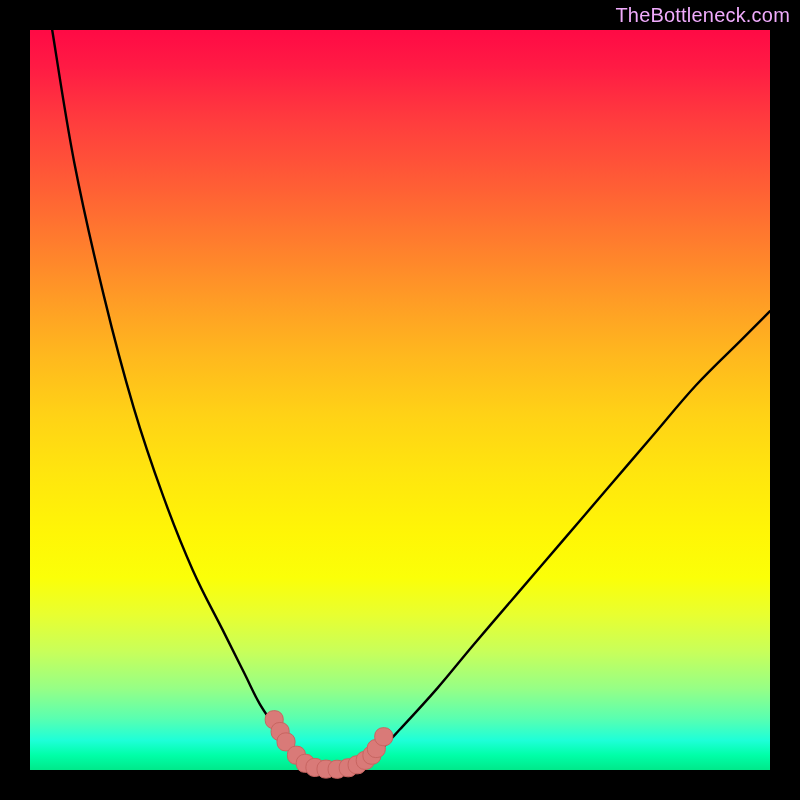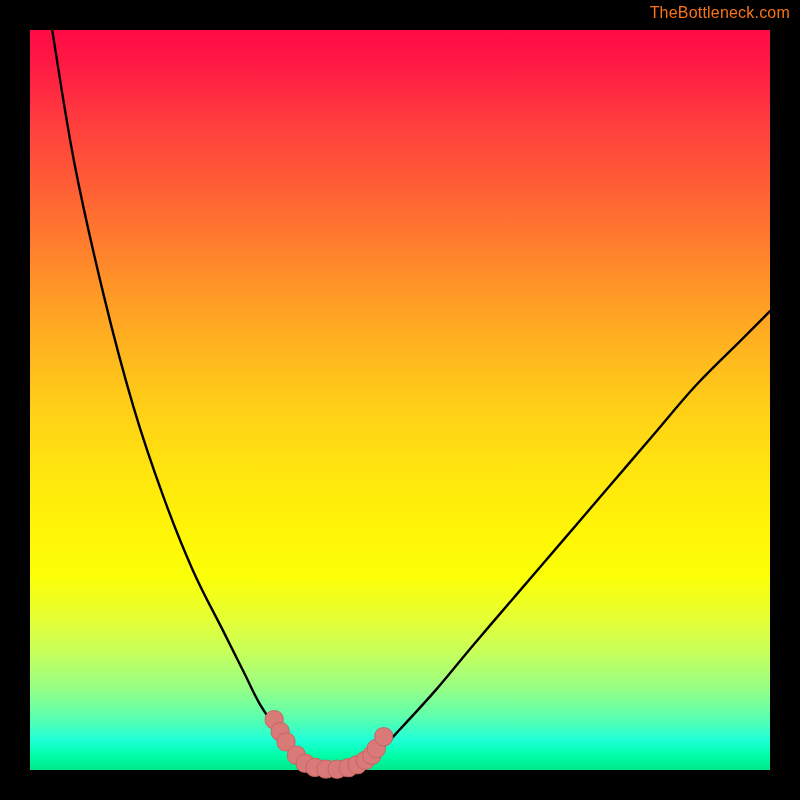--- a/index.html
+++ b/index.html
@@ -44,22 +44,22 @@
       #5affb0 93%,
       #1effd8 96%,
       #00ffa8 98%,
       #00e88a 100%
     );
   }
   .watermark {
     position: absolute;
     top: 4px;
     right: 10px;
-    color: #f97316;
-    font-size: 16px;
+    color: #f0abfc;
+    font-size: 20px;
     letter-spacing: 0.2px;
     font-weight: 500;
     user-select: none;
   }
   svg.curves {
     position: absolute;
     left: 0;
     top: 0;
     width: 740px;
     height: 740px;

